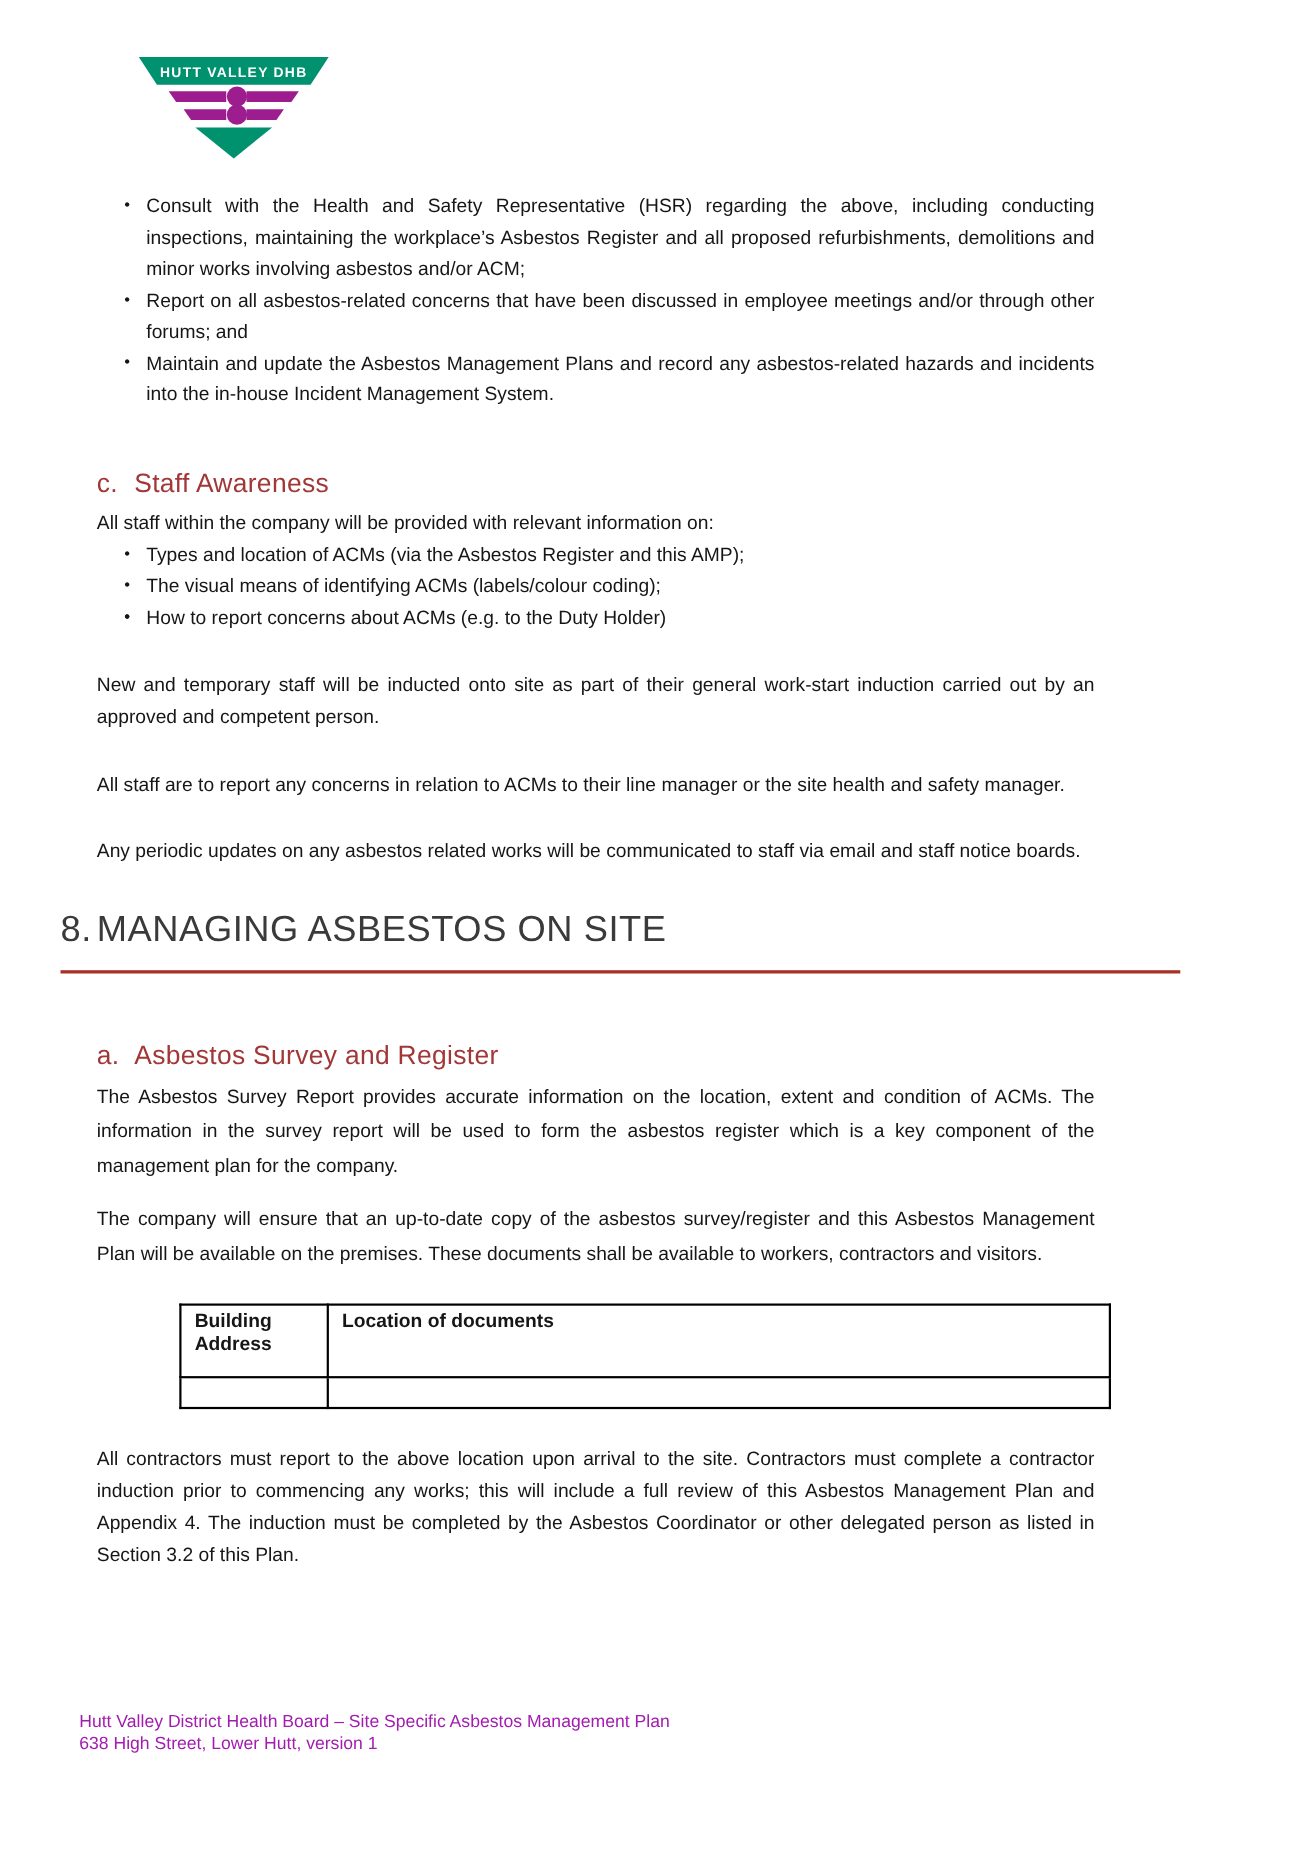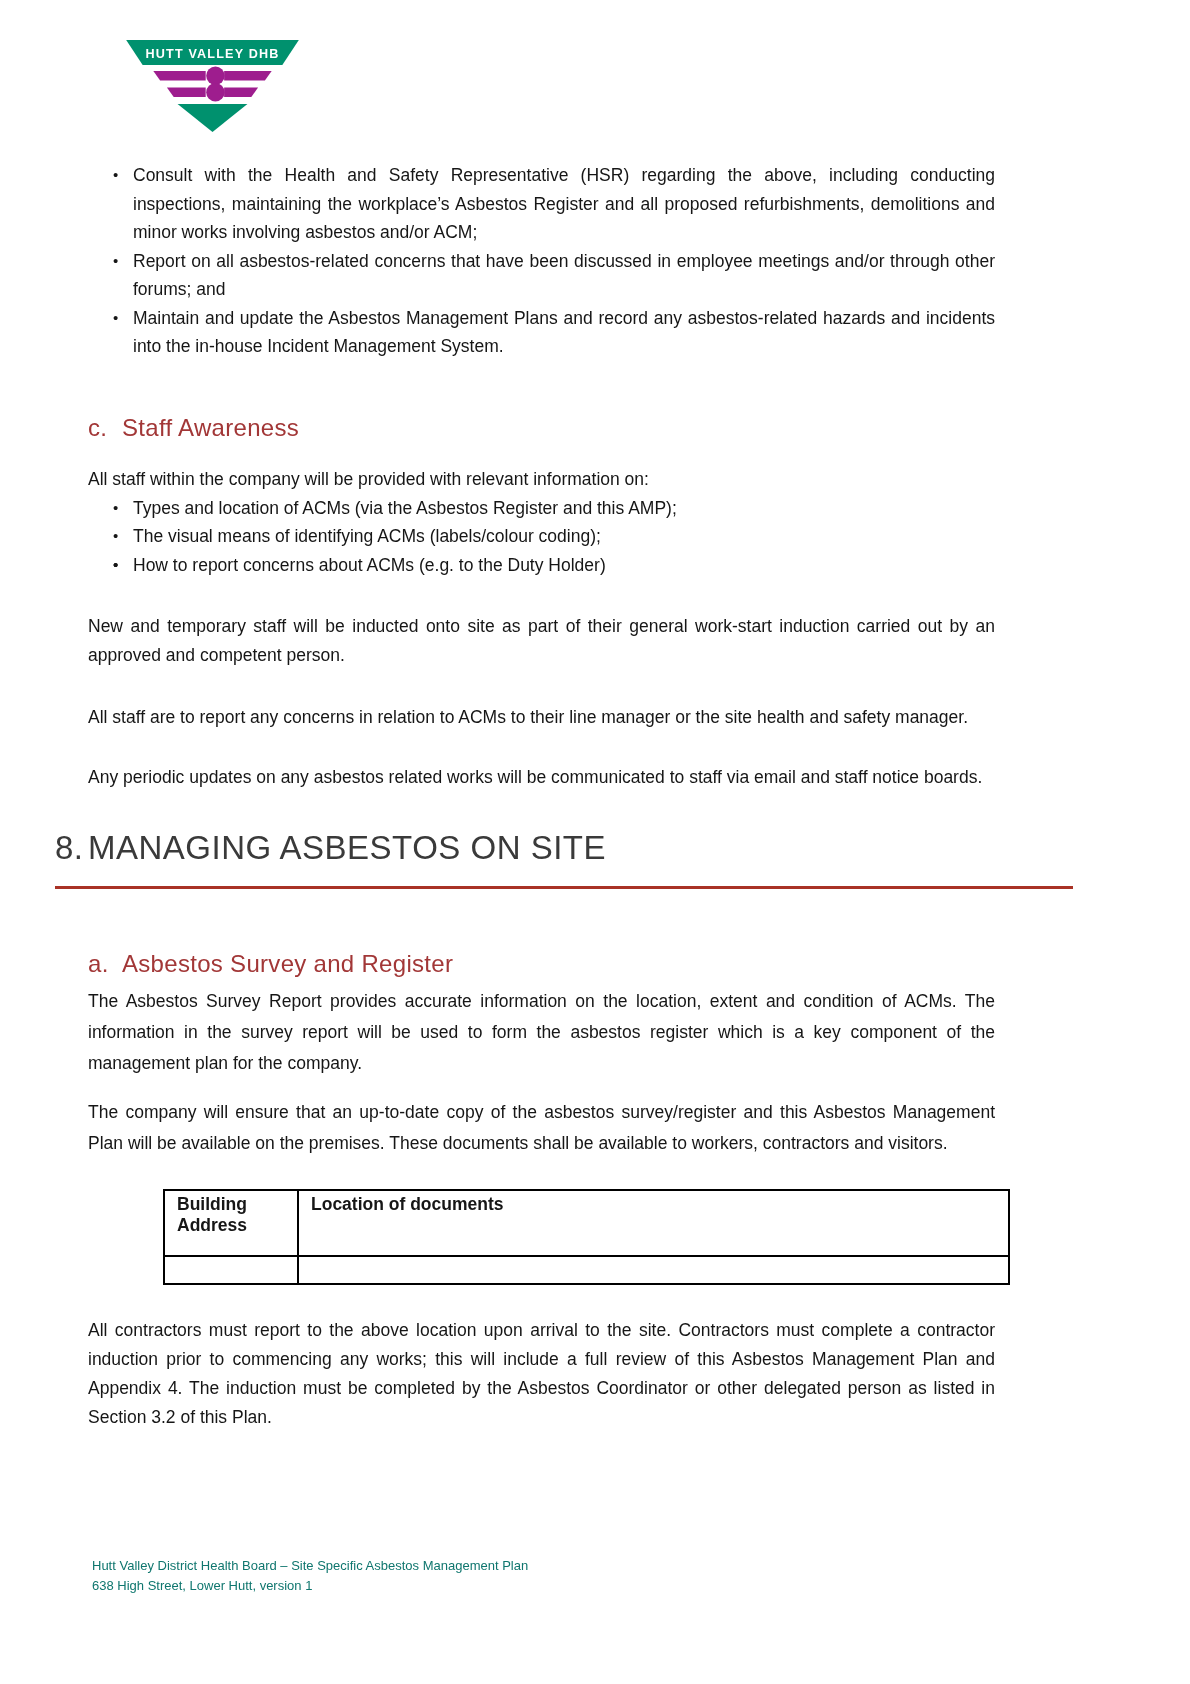--- a/index.html
+++ b/index.html
@@ -1,21 +1,21 @@
 <!DOCTYPE html>
 <html><head>
 <meta charset="utf-8">
 <style>
   * { margin:0; padding:0; box-sizing:border-box; }
   html,body { background:#ffffff; }
   .page {
     position:relative; width:1190px; height:1684px; background:#ffffff;
     font-family:"Liberation Sans","DejaVu Sans",sans-serif; color:#161616; overflow:hidden;
   }
-  .content { position:absolute; left:88px; top:0; width:907px; }
+  .content { position:absolute; left:88px; top:12px; width:907px; }
 
   
   .logo-wrap { margin:36px 0 0 32px; width:185px; height:97px; }
 
   
   ul.doc-list { list-style:none; }
   li.doc-li { position:relative; padding-left:45px; font-size:17.5px; line-height:28.5px; text-align:justify; }
   li.doc-li .bullet { position:absolute; left:25px; top:0; font-size:15px; }
   ul.intro-list { margin-top:28px; }
 
@@ -27,37 +27,37 @@
 
   .h1 {
     margin-left:-33px; width:1018px; margin-top:34px;
     font-weight:400; font-size:33px; line-height:44px; letter-spacing:0.5px; color:#3A3A3A;
     padding-bottom:16px; border-bottom:3px solid #A93226;
   }
   .h1 .letter { display:inline-block; width:33px; }
 
   
   .body-p { font-size:17.5px; line-height:29px; text-align:justify; }
-  .lead-p { margin-top:20px; }
+  .lead-p { margin-top:4px; }
   .p-gap-33 { margin-top:33px; }
   .p-gap-31 { margin-top:31px; }
   .sec-a-p { line-height:31px; }
   .sec-a-p1 { margin-top:5px; }
   .sec-a-p2 { margin-top:18px; }
   .closing-p { margin-top:31px; }
 
   
   table.doc-table { border-collapse:collapse; margin:30px 0 0 75px; width:847px; table-layout:fixed; }
   table.doc-table th, table.doc-table td { border:2px solid #000000; text-align:left; vertical-align:top; }
   table.doc-table th { font-size:17.5px; font-weight:700; padding:3px 6px 19px 12px; height:32px; }
   table.doc-table td { height:28px; padding:2px 6px 2px 12px; font-size:17.5px; }
   col.c1 { width:134px; }
 
   
-  .footer { position:absolute; left:92px; top:1556px; font-size:13px; line-height:19.5px; color:#0f766e; }
+  .footer { position:absolute; left:72px; top:1556px; font-size:16px; line-height:19.5px; color:#a21caf; }
 </style>
 </head>
 <body>
 
 <div class="page">
   <div class="content">
 
     <div class="logo-wrap">
       <svg width="185" height="97" viewBox="0 0 190 100">
         <polygon points="6,4 184,4 167,30 23,30" fill="#00916E"></polygon>

